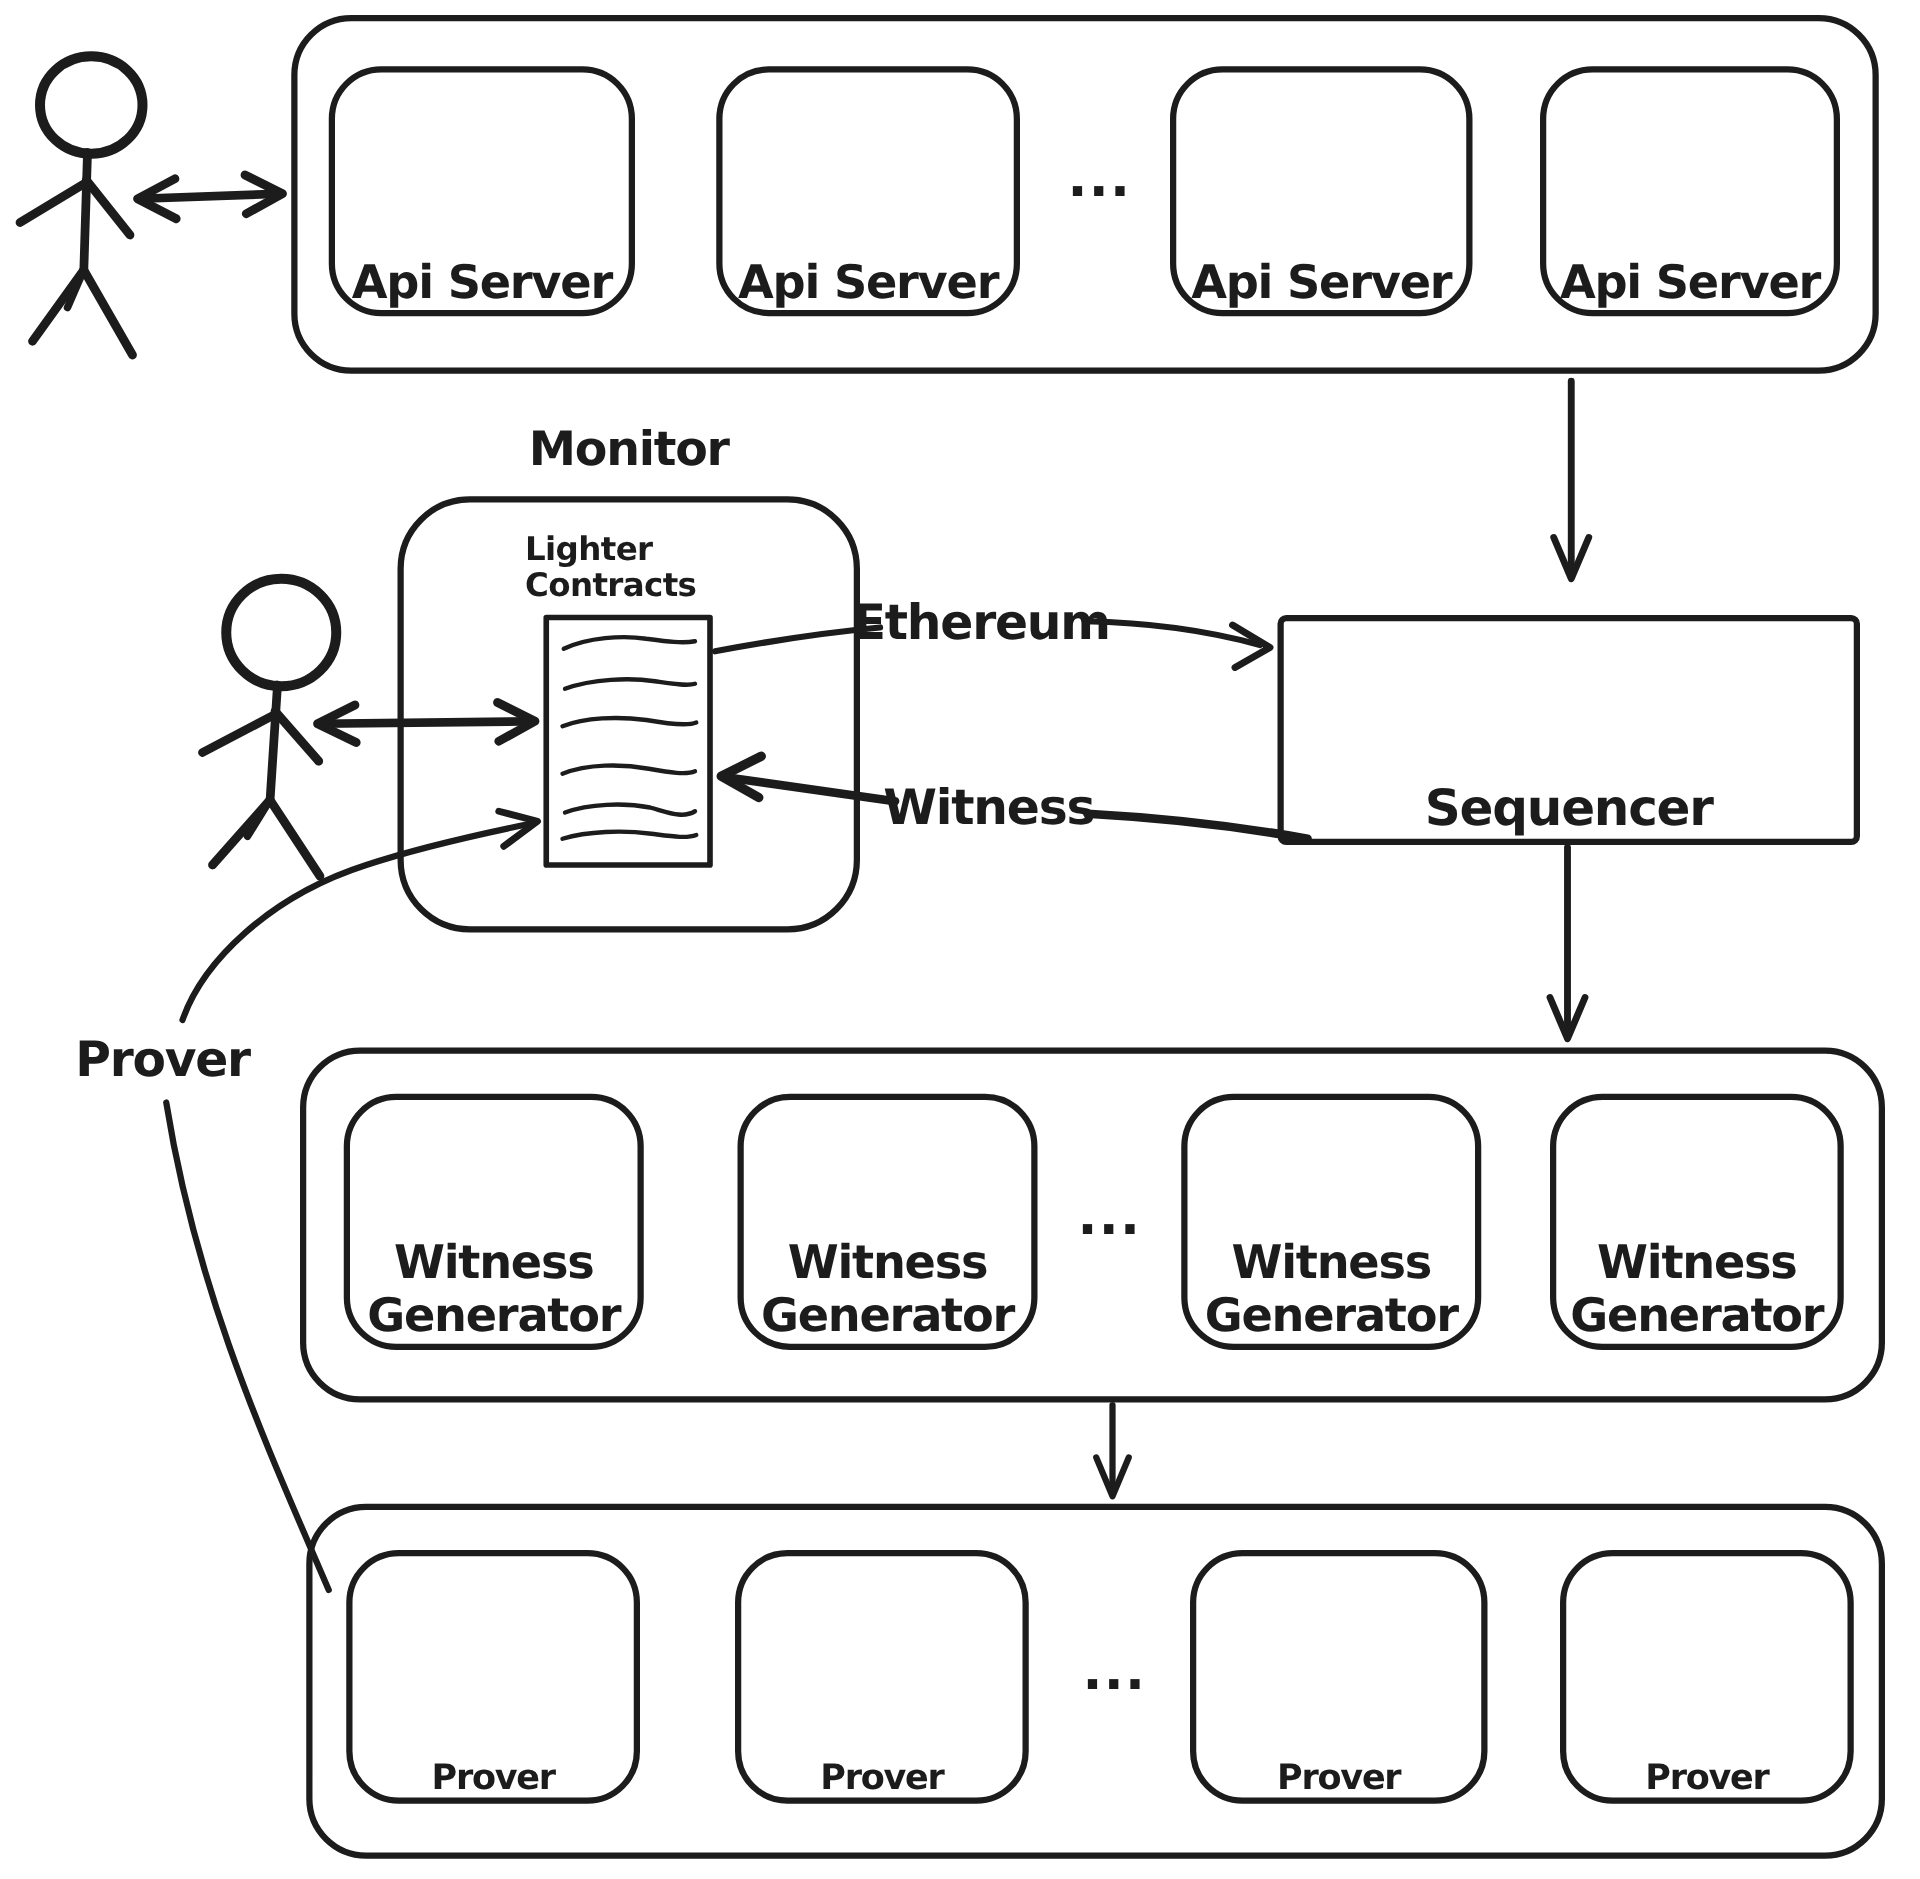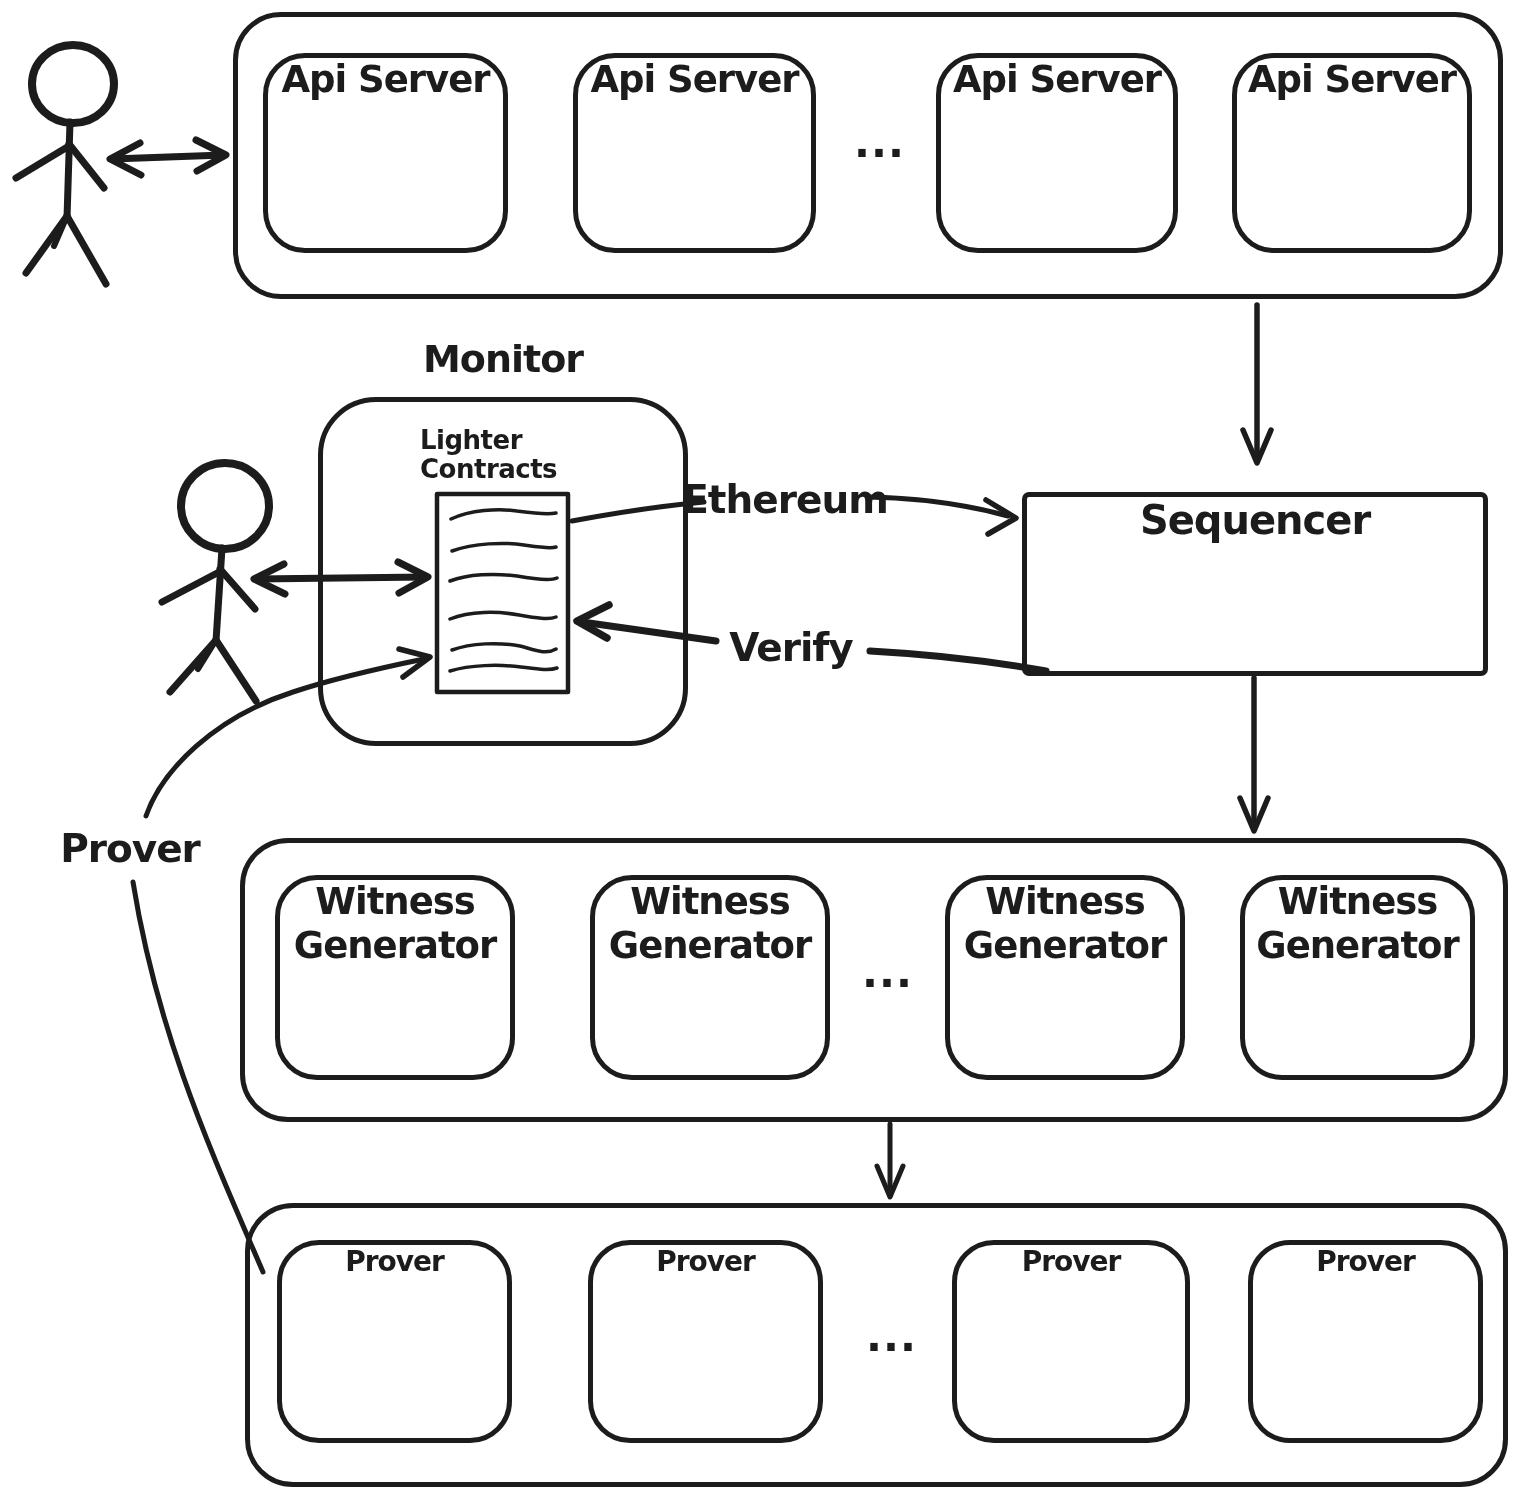--- a/index.html
+++ b/index.html
@@ -18,21 +18,21 @@
     border-radius:48px;
     background:#ffffff;
     box-sizing:border-box;
   }
   .node-box{
     position:absolute;
     border:5px solid #1c1c1c;
     border-radius:42px;
     background:#ffffff;
     box-sizing:border-box;
-    display:flex;align-items:flex-start;justify-content:center;
+    display:flex;align-items:flex-end;justify-content:center;
     text-align:center;
   }
   .node-label{
     font-weight:800;
     letter-spacing:-1px;
     line-height:1.18;
     color:#1c1c1c;
   }
   .fs-api{font-size:37px;}
   .fs-witness{font-size:37px;padding:0 8px;}
@@ -92,21 +92,21 @@
 
   <div class="float-label lbl-ethereum" style="left:503px;top:359px;">Monitor</div>
   <div class="group-box" style="left:318px;top:397px;width:370px;height:349px;border-radius:58px;border-width:5px;"></div>
   <div class="float-label lbl-contracts" style="left:500px;top:455px;">Lighter Contracts</div>
 
   <div class="node-box fs-seq" style="left:1022px;top:492px;width:466px;height:184px;border-radius:7px;">
     <span class="node-label">Sequencer</span>
   </div>
 
   <div class="float-label lbl-edge" style="left:785px;top:499px;">Ethereum</div>
-  <div class="float-label lbl-edge" style="left:791px;top:647px;">Verify</div>
+  <div class="float-label lbl-edge" style="left:791px;top:647px;">Witness</div>
   <div class="float-label lbl-edge" style="left:130px;top:848px;">Prover</div>
 
   <div class="group-box" style="left:240px;top:838px;width:1268px;height:284px;"></div>
   <div class="node-box fs-witness" style="left:275px;top:875px;width:240px;height:205px;">
     <span class="node-label">Witness Generator</span>
   </div>
   <div class="node-box fs-witness" style="left:590px;top:875px;width:240px;height:205px;">
     <span class="node-label">Witness Generator</span>
   </div>
   <div class="ellipsis" style="left:862px;top:948px;">...</div>

